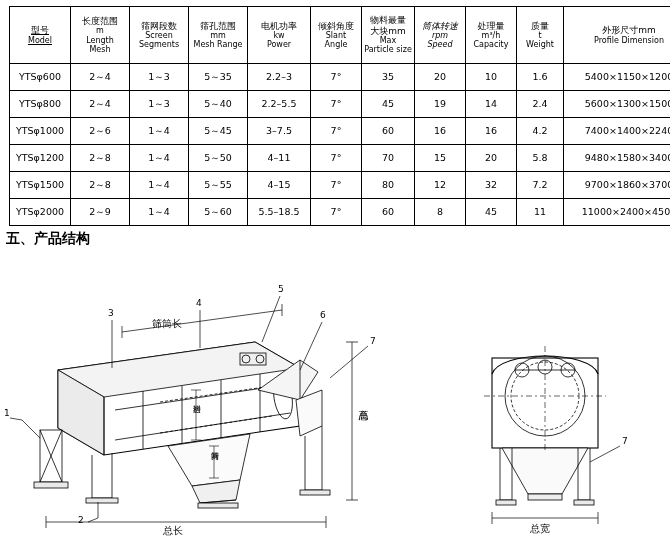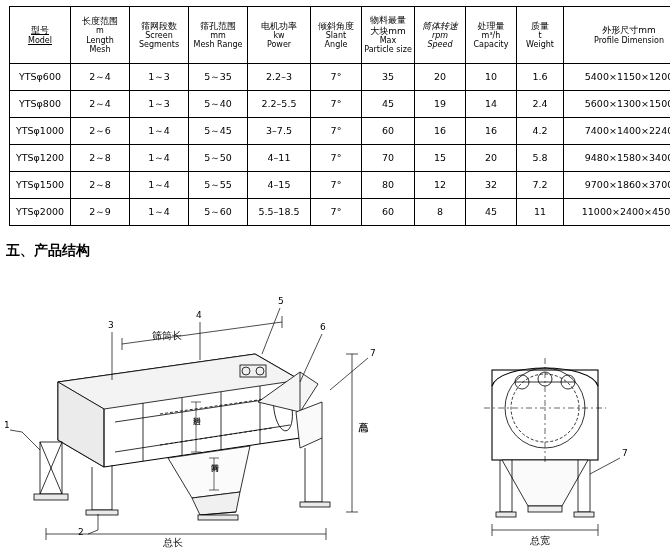--- a/index.html
+++ b/index.html
@@ -55,21 +55,21 @@
   .col-speed   { width: 48px; font-style: italic; }
   .col-cap     { width: 48px; }
   .col-weight  { width: 44px; }
   .col-dim     { width: 128px; }
 
   
   .section-title {
     font-family: "DejaVu Sans", "Liberation Sans", sans-serif;
     font-weight: bold;
     font-size: 14px;
-    margin: 16px 0 0 6px;
+    margin: 4px 0 0 6px;
   }
 
   
   .drawing {
     position: relative;
     width: 670px;
     height: 300px;
     margin-top: 2px;
   }
   .drawing svg { display: block; }

